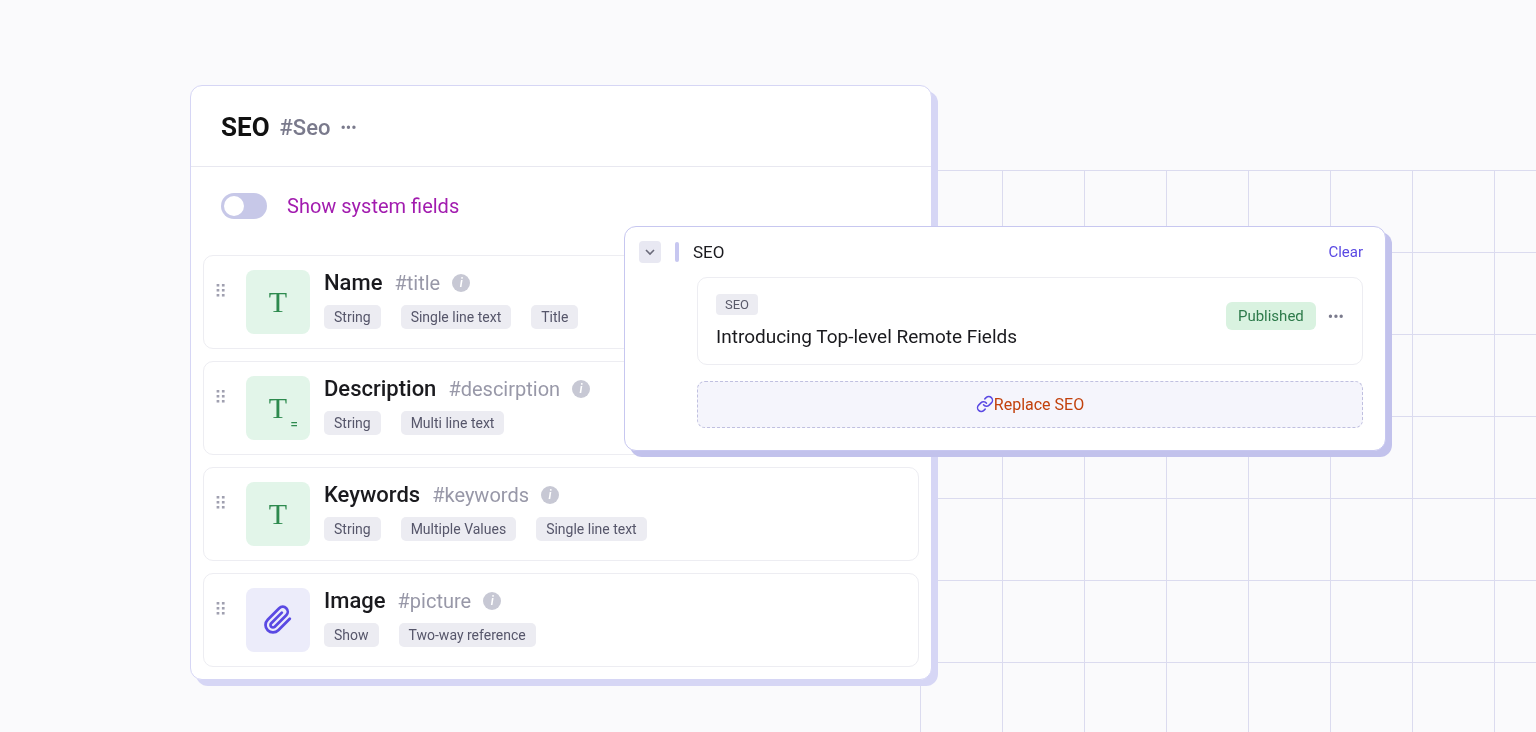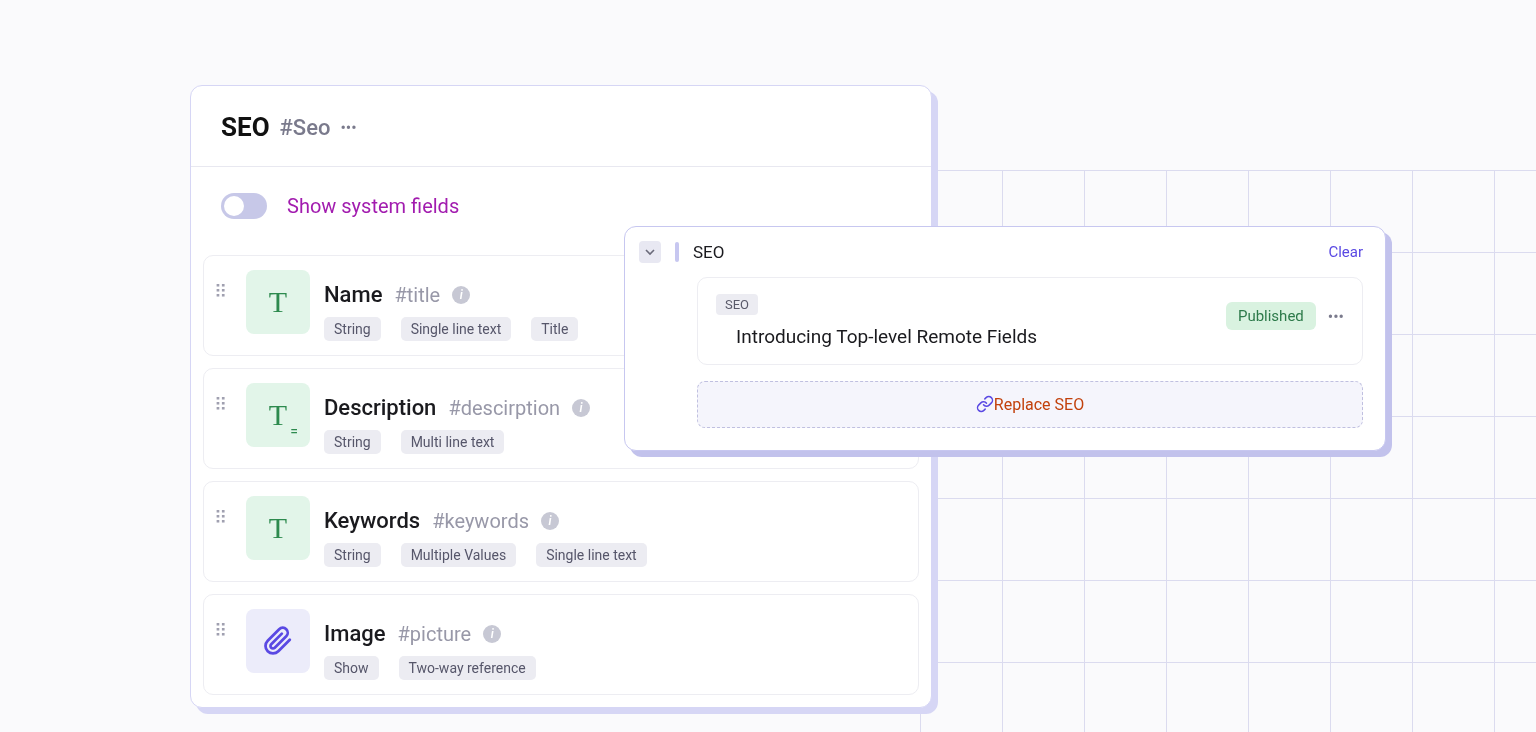--- a/index.html
+++ b/index.html
@@ -28,40 +28,40 @@
 .field-card { display: flex; align-items: flex-start; gap: 14px; padding: 14px 14px 14px 10px;
   border: 1px solid #ededf2; border-radius: 10px; background: #fff; }
 .drag-handle { color: #a0a0b0; padding-top: 18px; cursor: grab; font-size: 14px; letter-spacing: 1px; line-height: 7px; width: 18px; }
 .drag-handle::before { content: "⠿"; font-size: 18px; }
 
 .field-icon { width: 64px; height: 64px; border-radius: 8px; display: flex; align-items: center; justify-content: center; font-size: 30px; font-weight: 400; flex-shrink: 0; }
 .field-icon.t-green { background: #e2f5e9; color: #2d8a4e; font-family: Georgia, serif; }
 .field-icon.t-purple { background: #ececfa; color: #5a49e3; }
 
 .field-body { flex: 1; }
-.field-title-row { display: flex; align-items: center; gap: 12px; margin-bottom: 10px; margin-top: 12px; }
+.field-title-row { display: flex; align-items: center; gap: 12px; margin-bottom: 10px; }
 .field-name { font-size: 22px; font-weight: 500; color: #1a1a1e; }
 .field-hash { font-size: 20px; color: #9898a8; }
 .info-icon { width: 18px; height: 18px; background: #c7c8d4; border-radius: 50%; display: inline-flex; align-items: center; justify-content: center; color: #fff; font-size: 12px; font-weight: 600; font-style: italic; }
 .tags { display: flex; gap: 20px; flex-wrap: wrap; }
 .tag { background: #ececf2; color: #56566a; font-size: 14px; padding: 4px 10px; border-radius: 5px; }
 
 
 .ref-card { position: absolute; top: 226px; left: 624px; width: 762px; background: #fff;
   border: 1px solid #c7c7f0; border-radius: 12px; box-shadow: 6px 6px 0 #c2c2ec; padding: 14px 22px 22px 14px; }
 .ref-head { display: flex; align-items: center; gap: 14px; margin-bottom: 14px; }
 .chev-btn { width: 22px; height: 22px; background: #e8e8f2; border-radius: 4px; display: flex; align-items: center; justify-content: center; color: #6a6a7a; cursor: pointer; }
 .ref-bar { width: 4px; height: 20px; background: #c7c7f0; border-radius: 2px; }
 .ref-heading { font-size: 17px; color: #1a1a1e; flex: 1; }
 .clear-link { font-size: 15px; color: #5a49e3; cursor: pointer; }
 
 .entry-box { margin-left: 58px; border: 1px solid #ededf2; border-radius: 10px; padding: 16px 18px; display: flex; align-items: flex-start; justify-content: space-between; margin-bottom: 16px; }
 .entry-left {}
 .entry-badge { display: inline-block; background: #ececf2; color: #5a5a6a; font-size: 13px; padding: 3px 9px; border-radius: 4px; margin-bottom: 10px; }
-.entry-title { font-size: 19px; color: #1a1a1e; margin-left: 20px; }
+.entry-title { font-size: 19px; color: #1a1a1e; }
 .entry-right { display: flex; align-items: center; gap: 12px; padding-top: 8px; }
 .status-badge { background: #d9f2e0; color: #2d7a4a; font-size: 15px; padding: 5px 12px; border-radius: 6px; }
 
 .btn-row { display: flex; gap: 16px; margin-left: 58px; }
 .dashed-btn { flex: 1; border: 1px dashed #c0c0e0; background: transparent; border-radius: 8px; padding: 13px 10px;
   display: flex; align-items: flex-start; justify-content: center; gap: 0; color: #c2410c; font-size: 16px; cursor: pointer; }
 .dashed-btn.fill { background: #f5f5fc; }
 .dashed-btn svg { flex-shrink: 0; }
 
 .te-icon { font-family: Georgia, serif; position: relative; }

